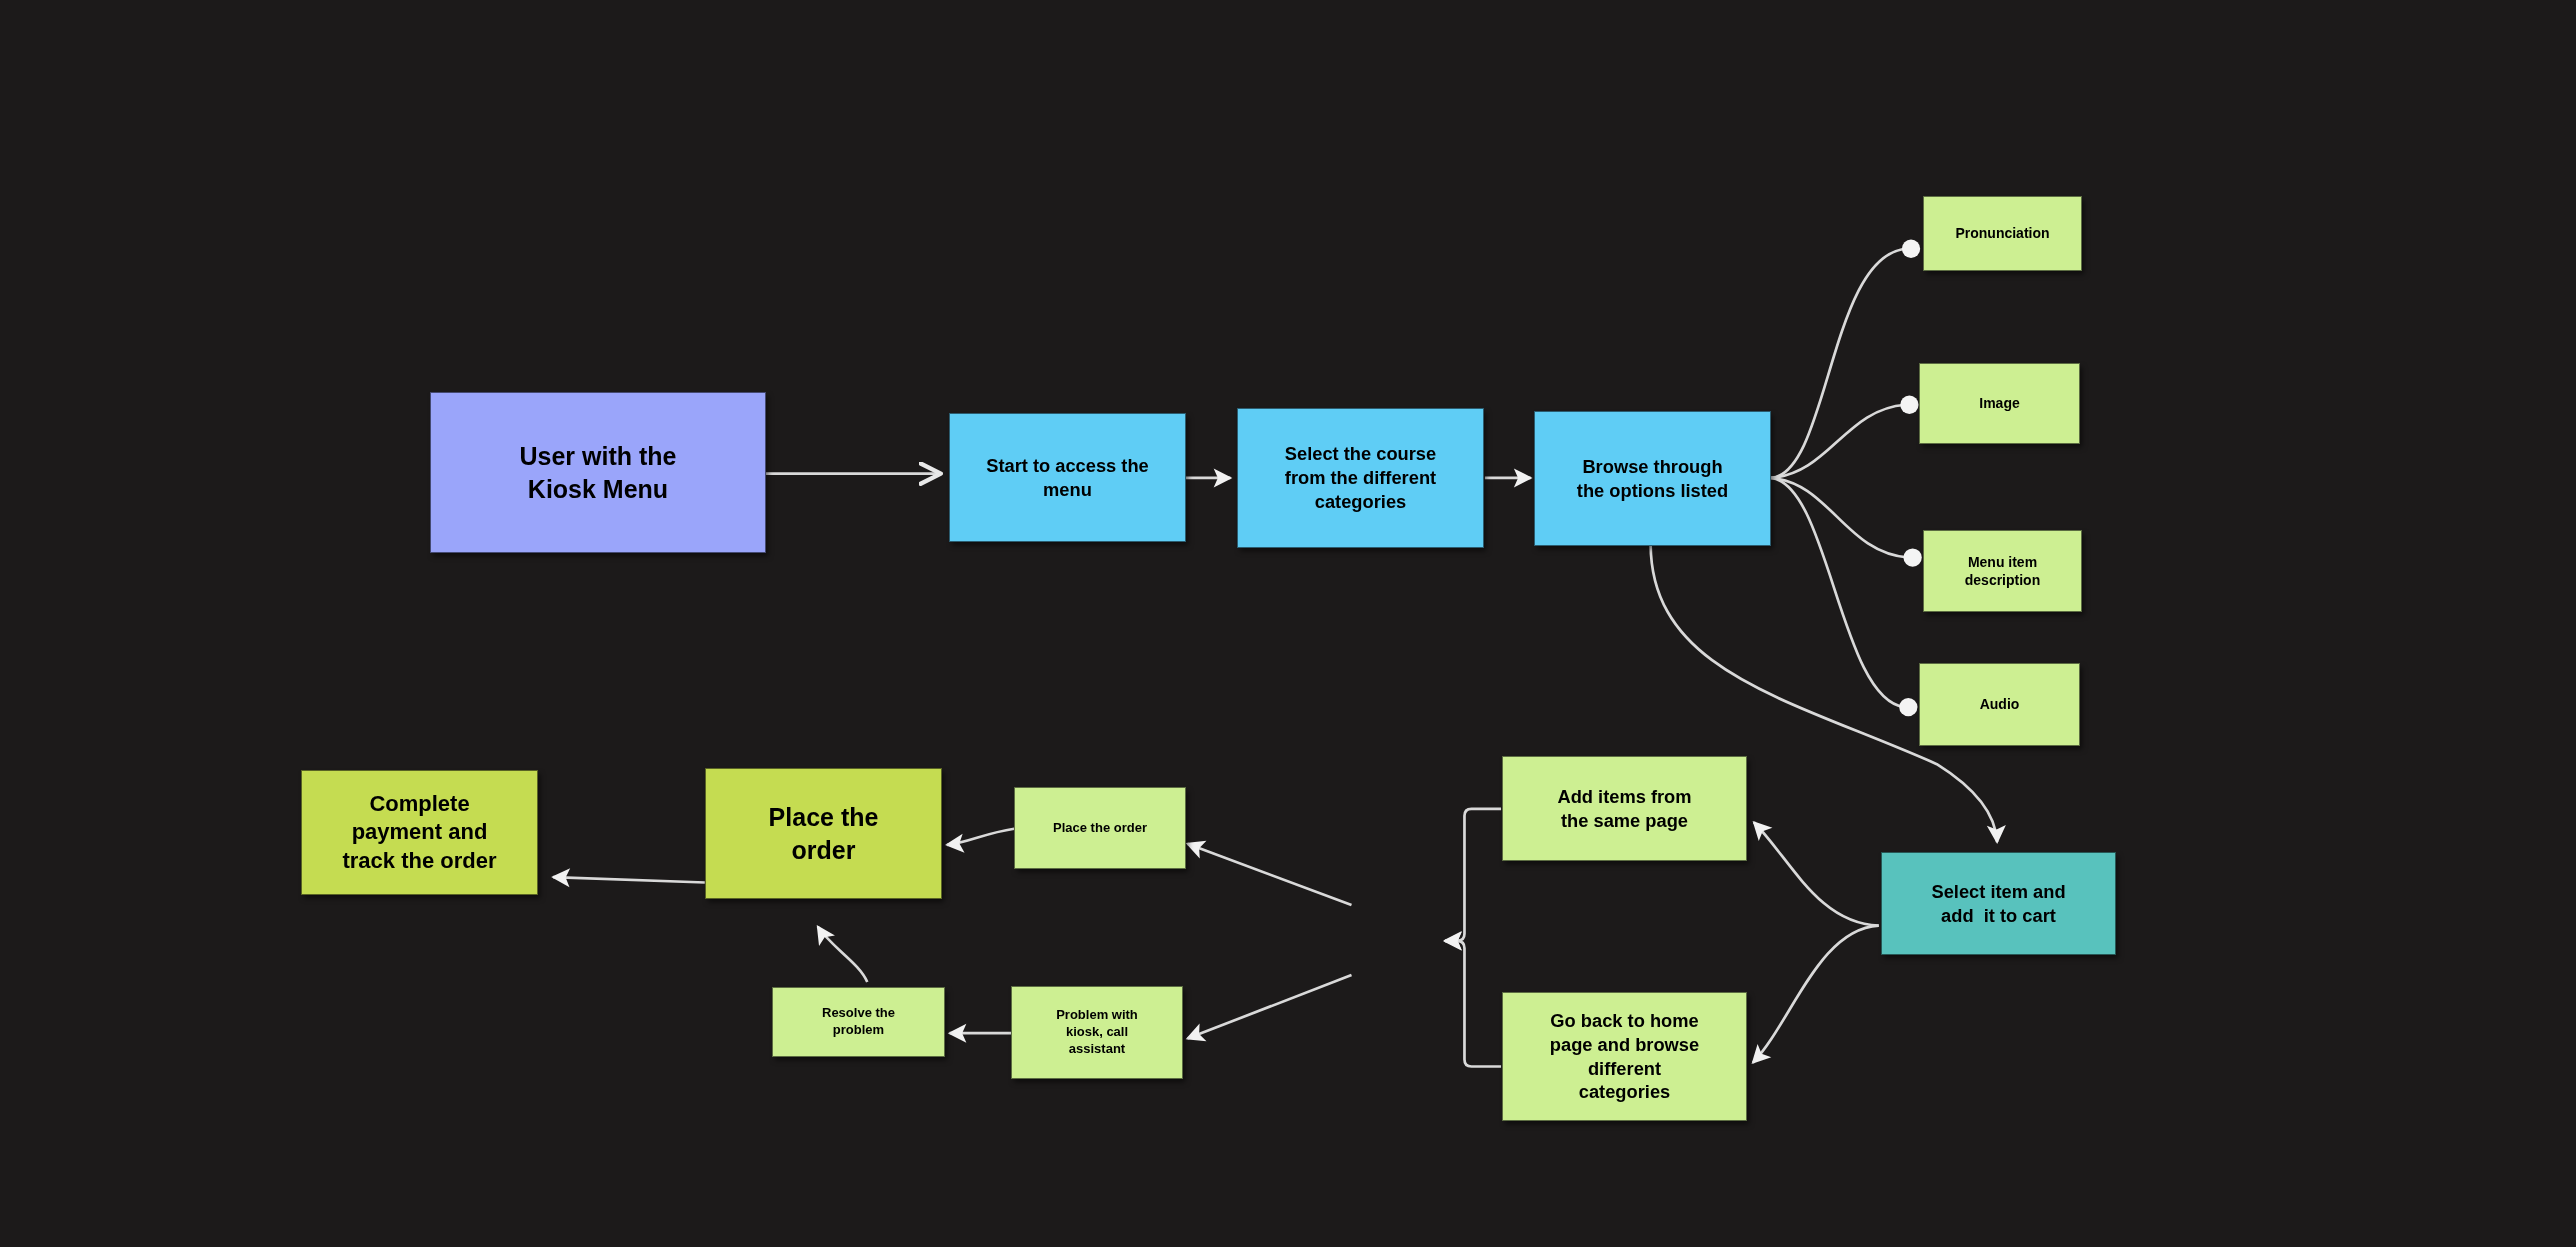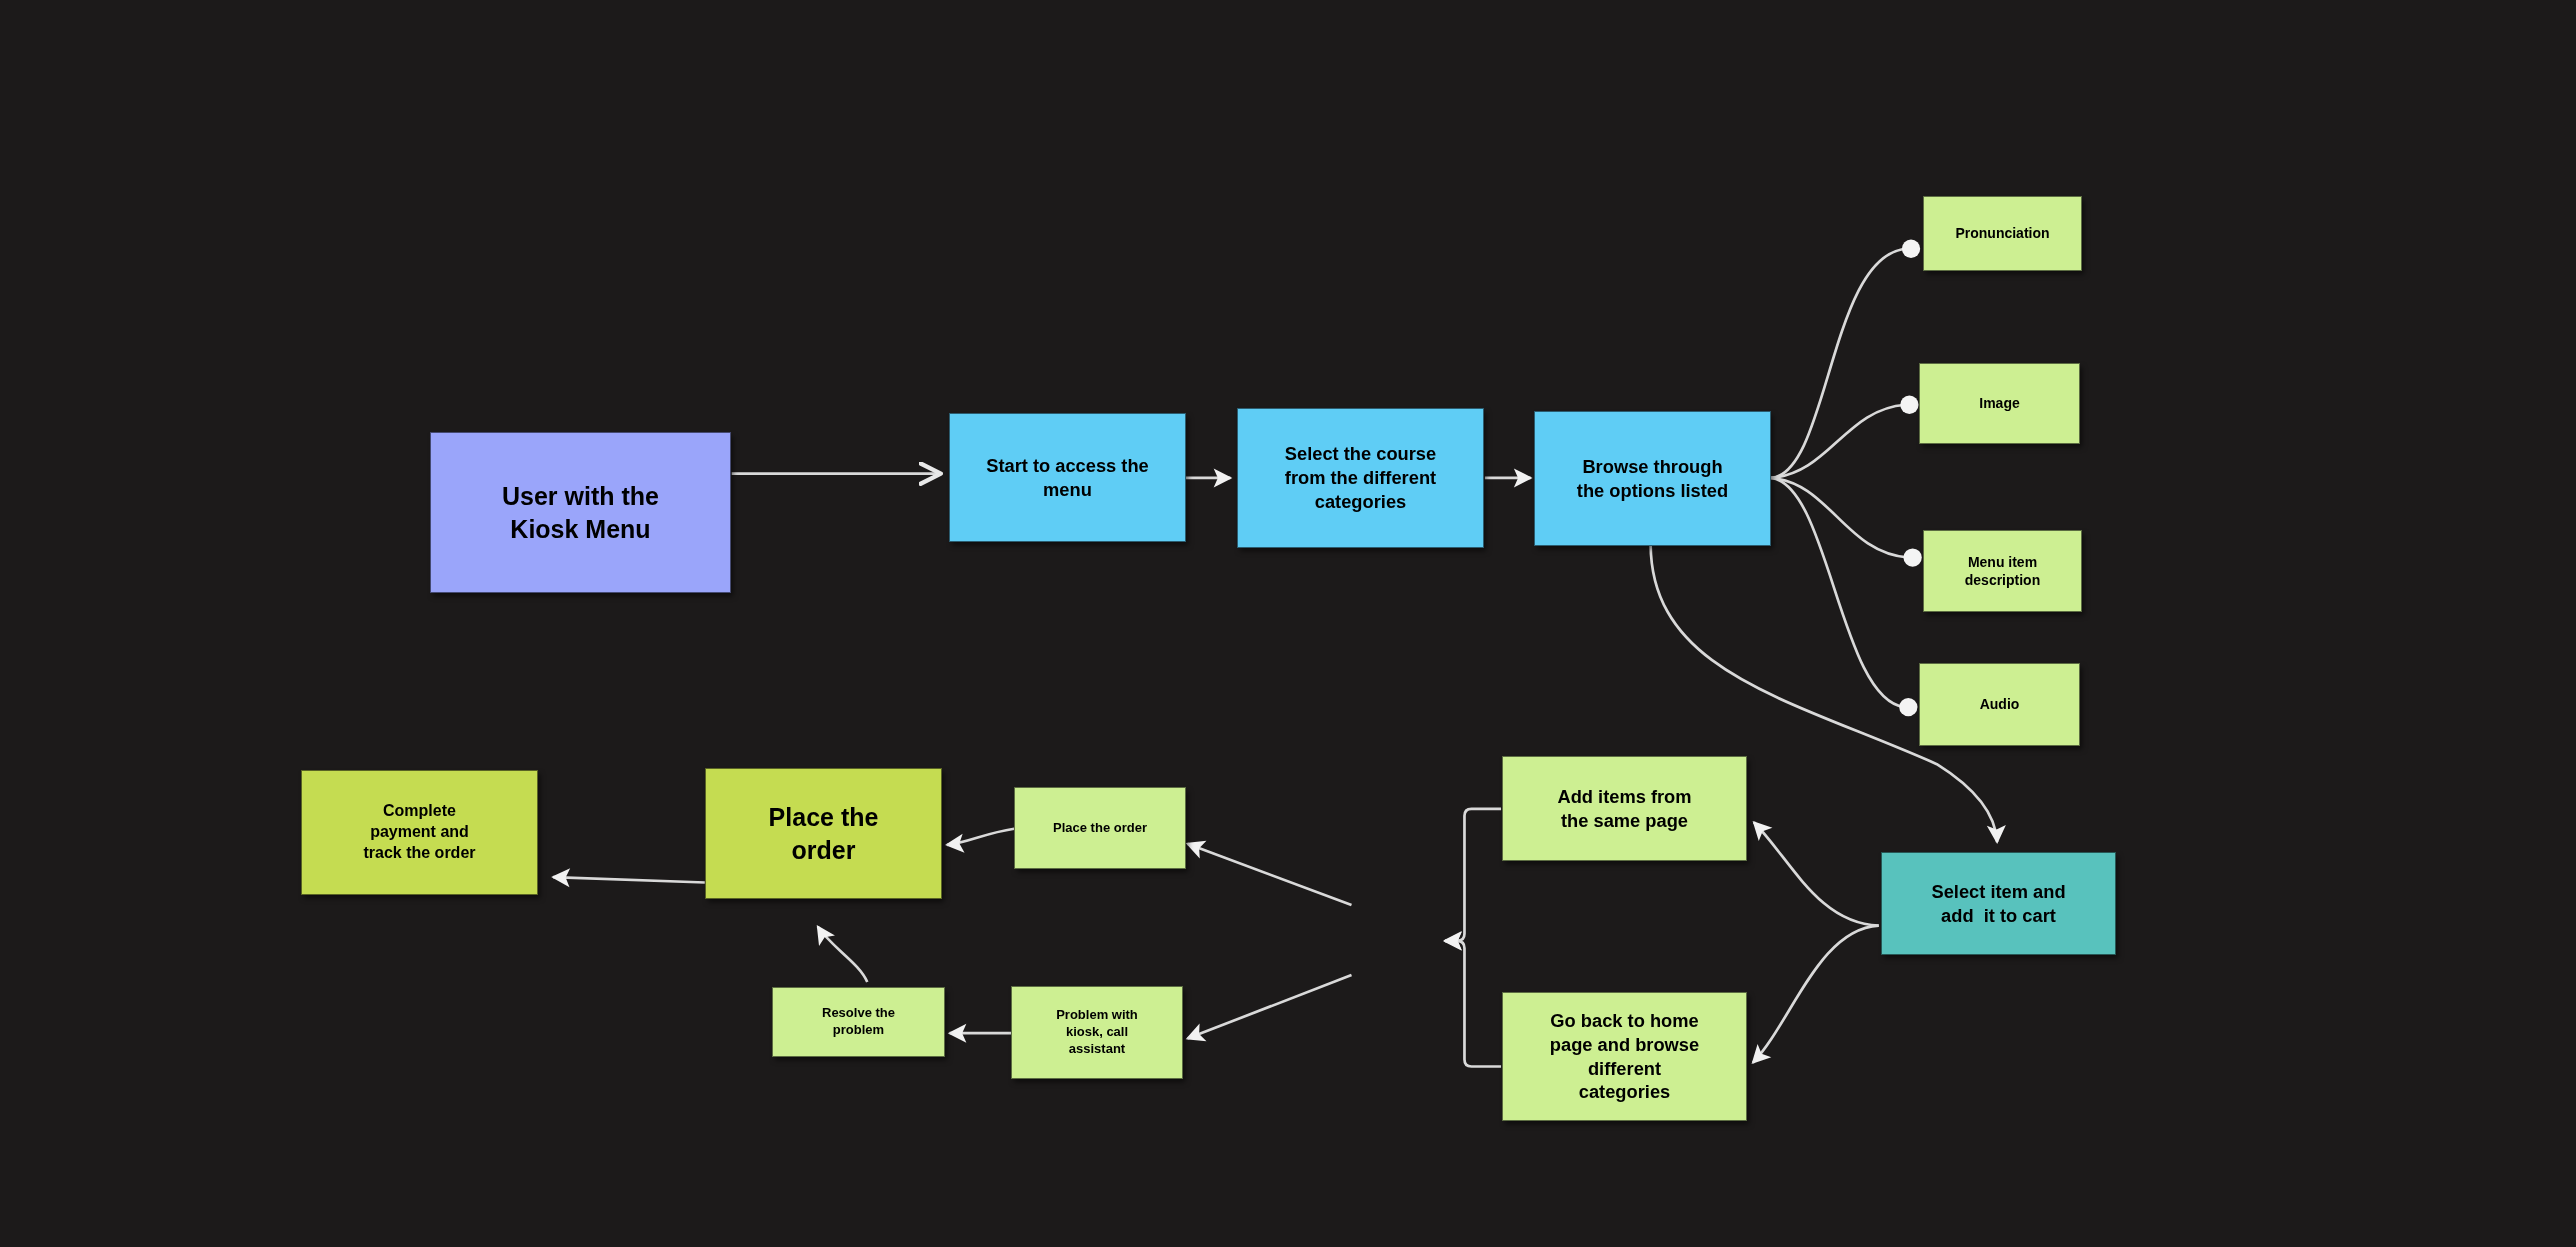--- a/index.html
+++ b/index.html
@@ -38,21 +38,21 @@
     box-shadow: 3.2px 3.8px 5.4px rgba(0,0,0,0.55);
     border: 0.5px solid rgba(0,0,0,0.55);
   }
   .n-lavender { background: #9aa5fa; }
   .n-cyan     { background: #5fcdf5; }
   .n-teal     { background: #58c2bd; }
   .n-lgreen   { background: #cdef92; }
   .n-ygreen   { background: #c5dc51; }
 
   .txt-xl { font-size: 25px; }
-  .txt-lg { font-size: 16px; }
+  .txt-lg { font-size: 22px; }
   .txt-md { font-size: 18.3px; }
   .txt-sm { font-size: 14px; }
   .txt-xs { font-size: 13px; }
 </style>
 </head>
 <body>
 
 <div id="canvas">
 
   <svg id="edges" viewBox="0 0 4788 2319" xmlns="http://www.w3.org/2000/svg">
@@ -99,21 +99,21 @@
       <path d="M1885,1540 C1830,1548 1800,1566 1760,1570" marker-end="url(#arrowSolid)"></path>
 
       <path d="M1880,1920 L1765,1920" marker-end="url(#arrowSolid)"></path>
 
       <path d="M1612,1825 C1598,1790 1545,1760 1520,1722" marker-end="url(#arrowSolid)"></path>
 
       <path d="M1310,1640 L1028,1630" marker-end="url(#arrowSolid)"></path>
     </g>
   </svg>
 
-  <div class="node n-lavender txt-xl" style="left:430px; top:392px; width:301px; height:161px;margin-top:40px;">
+  <div class="node n-lavender txt-xl" style="left:430px; top:392px; width:336px; height:161px;">
     <span>User with the
 Kiosk Menu</span>
   </div>
 
   <div class="node n-cyan txt-md" style="left:949px; top:413px; width:237px; height:129px;">
     <span>Start to access the
 menu</span>
   </div>
 
   <div class="node n-cyan txt-md" style="left:1237px; top:408px; width:247px; height:140px;">

